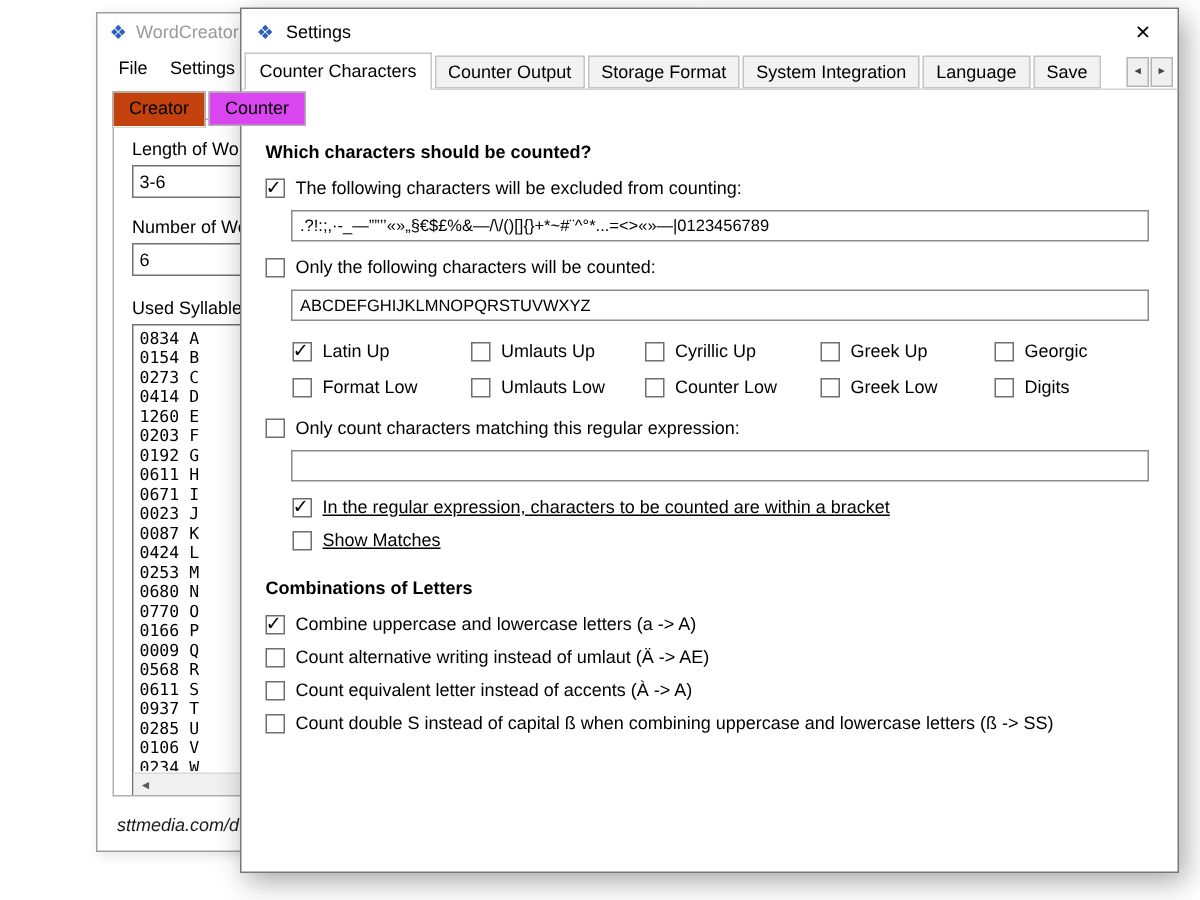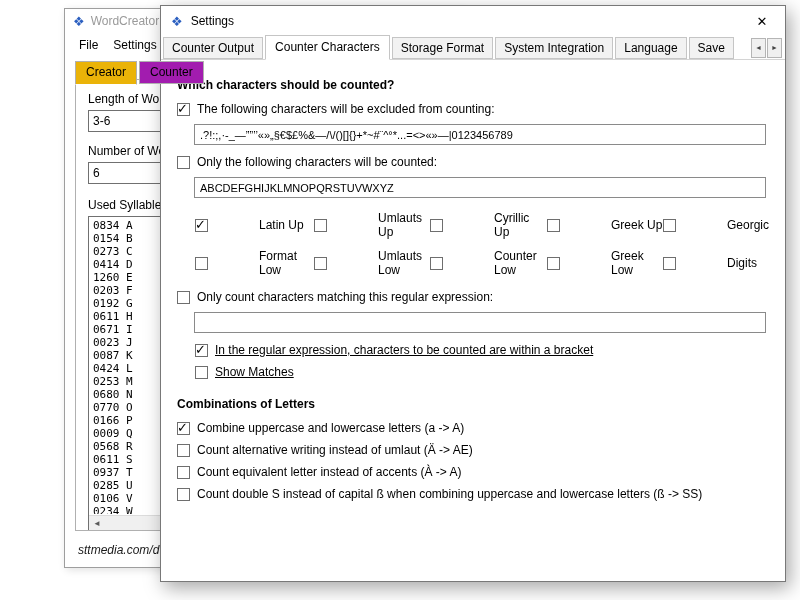--- a/index.html
+++ b/index.html
@@ -17,23 +17,23 @@
     box-shadow:2px 2px 8px rgba(0,0,0,0.12);
   }
   .bg-titlebar { height:24px; display:flex; align-items:center; gap:6px; padding:0 8px; }
   .win-icon { color:#2b5fc0; font-size:13px; line-height:1; }
   .bg-title { font-size:12px; color:#9a9a9a; white-space:nowrap; }
   .bg-menubar { display:flex; gap:15px; padding:5px 14px 6px; font-size:12px; }
   .menu-item { white-space:nowrap; }
   .bg-tabs { display:flex; margin:3px 0 0 10px; position:relative; z-index:1; }
   .bg-tab {
     font-size:12px; padding:3px 10px 4px; border:1px solid #b0b0b0;
-    background:#a21caf; margin-right:2px; white-space:nowrap;
-  }
-  .bg-tab.active { background:#eab308; border-bottom-color:#fff; margin-bottom:-1px; padding-bottom:5px; }
+    background:#d946ef; margin-right:2px; white-space:nowrap;
+  }
+  .bg-tab.active { background:#c2410c; border-bottom-color:#fff; margin-bottom:-1px; padding-bottom:5px; }
   .bg-panel {
     position:absolute; left:10px; top:70px; right:-2px; bottom:36px;
     border:1px solid #b0b0b0; background:#fff; padding:8px 0 0 12px; overflow:hidden;
   }
   .fld-label { font-size:12px; margin:4px 0 4px; white-space:nowrap; }
   .textbox {
     width:150px; height:22px; border:1px solid #707070; font-size:12px;
     padding:2px 4px; font-family:"Liberation Sans", sans-serif;
   }
   .listbox {
@@ -74,41 +74,41 @@
   .dtab.active {
     background:#fff; padding:4px 9px 5px; border-bottom:1px solid #fff;
     margin-bottom:-1px; position:relative; z-index:2;
   }
   .tab-scroll { margin-left:auto; display:flex; align-self:center; margin-right:3px; }
   .tsbtn {
     width:15px; height:20px; border:1px solid #b5b5b5; background:#f0f0f0;
     font-size:7px; display:flex; align-items:center; justify-content:center;
     color:#444; margin-left:1px;
   }
-  .dlg-body { padding:14px 18px 0 16px; font-size:12px; }
+  .dlg-body { padding:30px 18px 0 16px; font-size:12px; }
   .sect-head { font-weight:bold; margin:4px 0 10px; }
   .sect-head.second { margin-top:18px; }
   .cb { display:flex; align-items:center; margin:8px 0; }
   .cb .box {
     width:13px; height:13px; border:1px solid #6e6e6e; background:#fff;
     margin-right:7px; flex:none; position:relative;
   }
   .box[data-checked="true"]::after {
     content:"✓"; position:absolute; left:-1px; top:-3px; font-size:13px; color:#000;
   }
   .field {
     display:block; width:572px; height:21px; border:1px solid #8a8a8a;
     margin:4px 0 10px 17px; font-size:11px; padding:1px 5px;
     font-family:"Liberation Sans", sans-serif;
   }
   .charset-grid {
     display:grid; grid-template-columns:119px 116px 117px 116px 1fr;
     row-gap:4px; margin:4px 0 10px 18px;
   }
-  .charset-grid .cb { margin:3px 0;gap:44px; }
+  .charset-grid .cb { margin:3px 0; }
   .ind { margin-left:18px;text-decoration:underline; }
 </style>
 </head>
 <body>
 
 <div id="screen">
 
   <div id="bg-window">
     <div class="bg-titlebar">
       <span class="win-icon">❖</span>
@@ -164,22 +164,22 @@
   </div>
 
   <div id="dialog">
     <div class="dlg-titlebar">
       <span class="win-icon">❖</span>
       <span class="dlg-title">Settings</span>
       <span class="dlg-close">✕</span>
     </div>
 
     <div class="dlg-tabstrip">
+      <span class="dtab active">Counter Characters</span>
       <span class="dtab">Counter Output</span>
-      <span class="dtab active">Counter Characters</span>
       <span class="dtab">Storage Format</span>
       <span class="dtab">System Integration</span>
       <span class="dtab">Language</span>
       <span class="dtab">Save</span>
       <span class="tab-scroll">
         <span class="tsbtn">◄</span>
         <span class="tsbtn">►</span>
       </span>
     </div>
 

